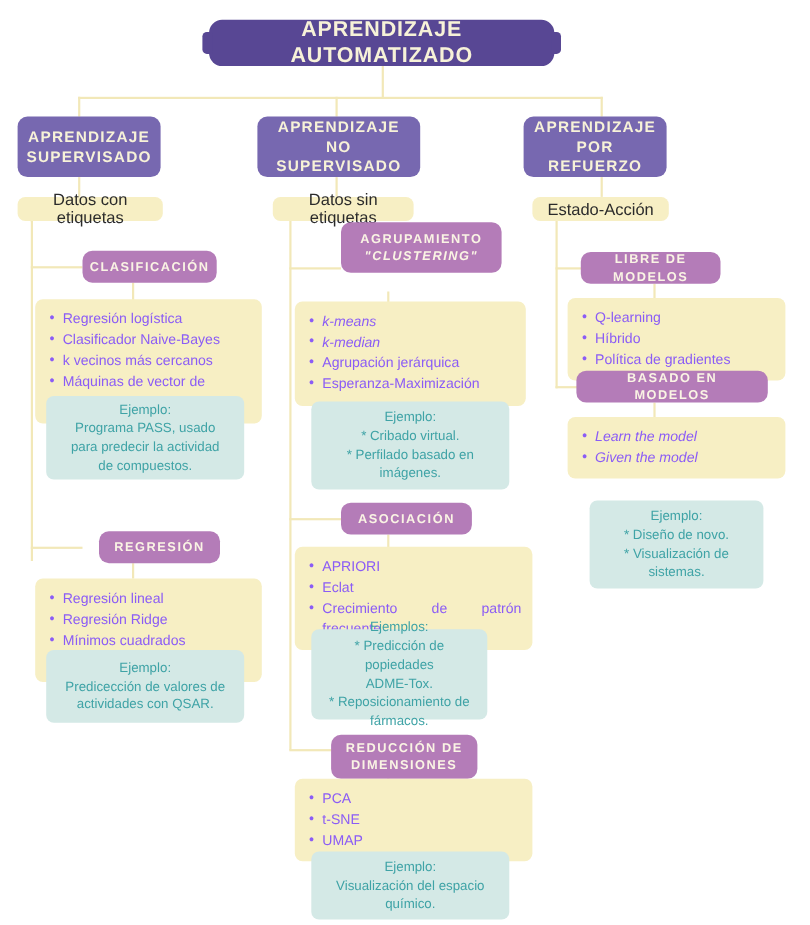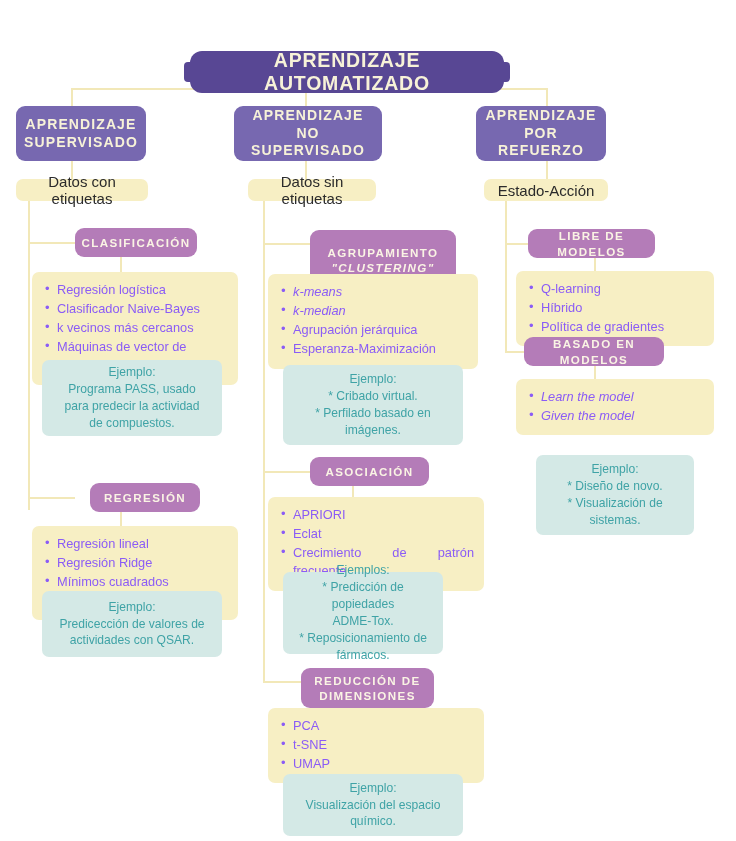--- a/index.html
+++ b/index.html
@@ -180,21 +180,21 @@
   <div class="ln v" style="left:352px; top:486px; height:12px;"></div>
   <div class="ln v" style="left:352px; top:696px; height:12px;"></div>
 
   <div class="ln v" style="left:546px; top:161px; height:18px;"></div>
   <div class="ln v" style="left:505px; top:200px; height:153px;"></div>
   <div class="ln h" style="left:505px; top:243px; width:47px;"></div>
   <div class="ln h" style="left:505px; top:351px; width:47px;"></div>
   <div class="ln v" style="left:594px; top:258px; height:14px;"></div>
   <div class="ln v" style="left:594px; top:366px; height:14px;"></div>
 
-  <div class="node root" style="left:190px; top:18px; width:314px; height:42px;margin-top:33px;">
+  <div class="node root" style="left:190px; top:18px; width:314px; height:42px;">
     <span class="tab left"></span>
     <span>APRENDIZAJE AUTOMATIZADO</span>
     <span class="tab right"></span>
   </div>
 
   <div class="node lvl2" style="left:16px; top:106px; width:130px; height:55px;">
     <span>
       <span>APRENDIZAJE</span><br>
       <span>SUPERVISADO</span>
     </span>
@@ -251,21 +251,21 @@
       <li>Regresión Ridge</li>
       <li>Mínimos cuadrados ordinarios</li>
     </ul>
   </div>
   <div class="node example" style="left:42px; top:591px; width:180px; height:66px;">
     <span class="ln2">Ejemplo:</span>
     <span class="ln2">Predicección de valores de</span>
     <span class="ln2">actividades con QSAR.</span>
   </div>
 
-  <div class="node mauve" style="left:310px; top:230px; width:146px; height:60px;">
+  <div class="node mauve" style="left:310px; top:202px; width:146px; height:46px;">
     <span>
       <span>AGRUPAMIENTO</span><br>
       <span class="it">"CLUSTERING"</span>
     </span>
   </div>
   <div class="node listbox" style="left:268px; top:274px; width:210px;">
     <ul>
       <li class="it">k-means</li>
       <li class="it"> k-median</li>
       <li> Agrupación jerárquica</li>
@@ -320,21 +320,21 @@
     <span>LIBRE DE MODELOS</span>
   </div>
   <div class="node listbox" style="left:516px; top:271px; width:198px;">
     <ul>
       <li>Q-learning</li>
       <li>Híbrido</li>
       <li>Política de gradientes</li>
     </ul>
   </div>
 
-  <div class="node mauve" style="left:524px; top:337px; width:140px; height:29px;">
+  <div class="node mauve" style="left:524px; top:337px; width:174px; height:29px;">
     <span>BASADO EN MODELOS</span>
   </div>
   <div class="node listbox" style="left:516px; top:379px; width:198px;">
     <ul>
       <li class="it">Learn the model</li>
       <li class="it">Given the model</li>
     </ul>
   </div>
   <div class="node example" style="left:536px; top:455px; width:158px; height:80px;">
     <span class="ln2">Ejemplo:</span>

